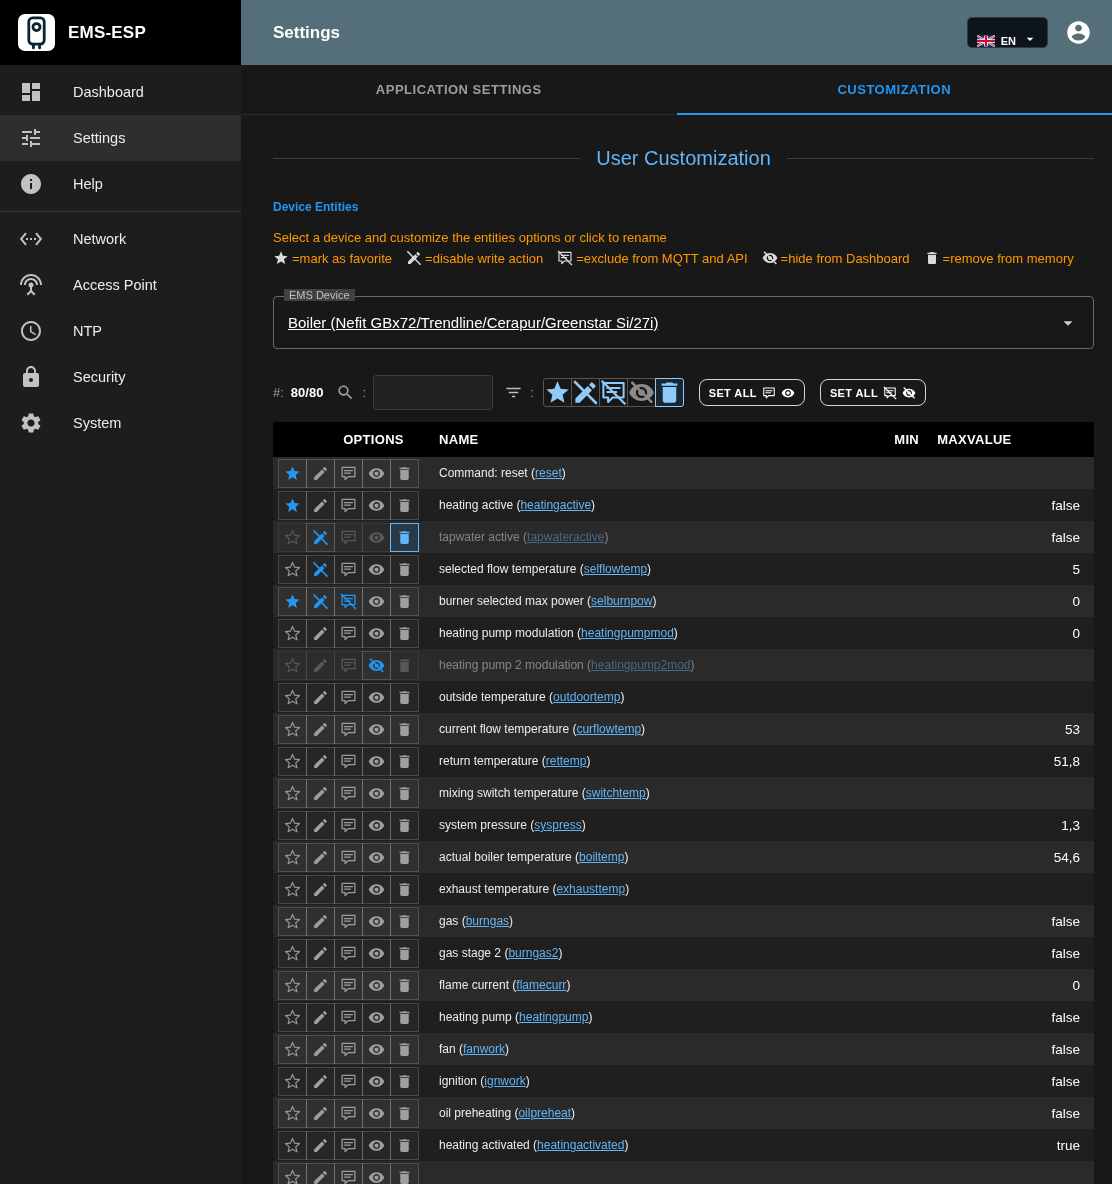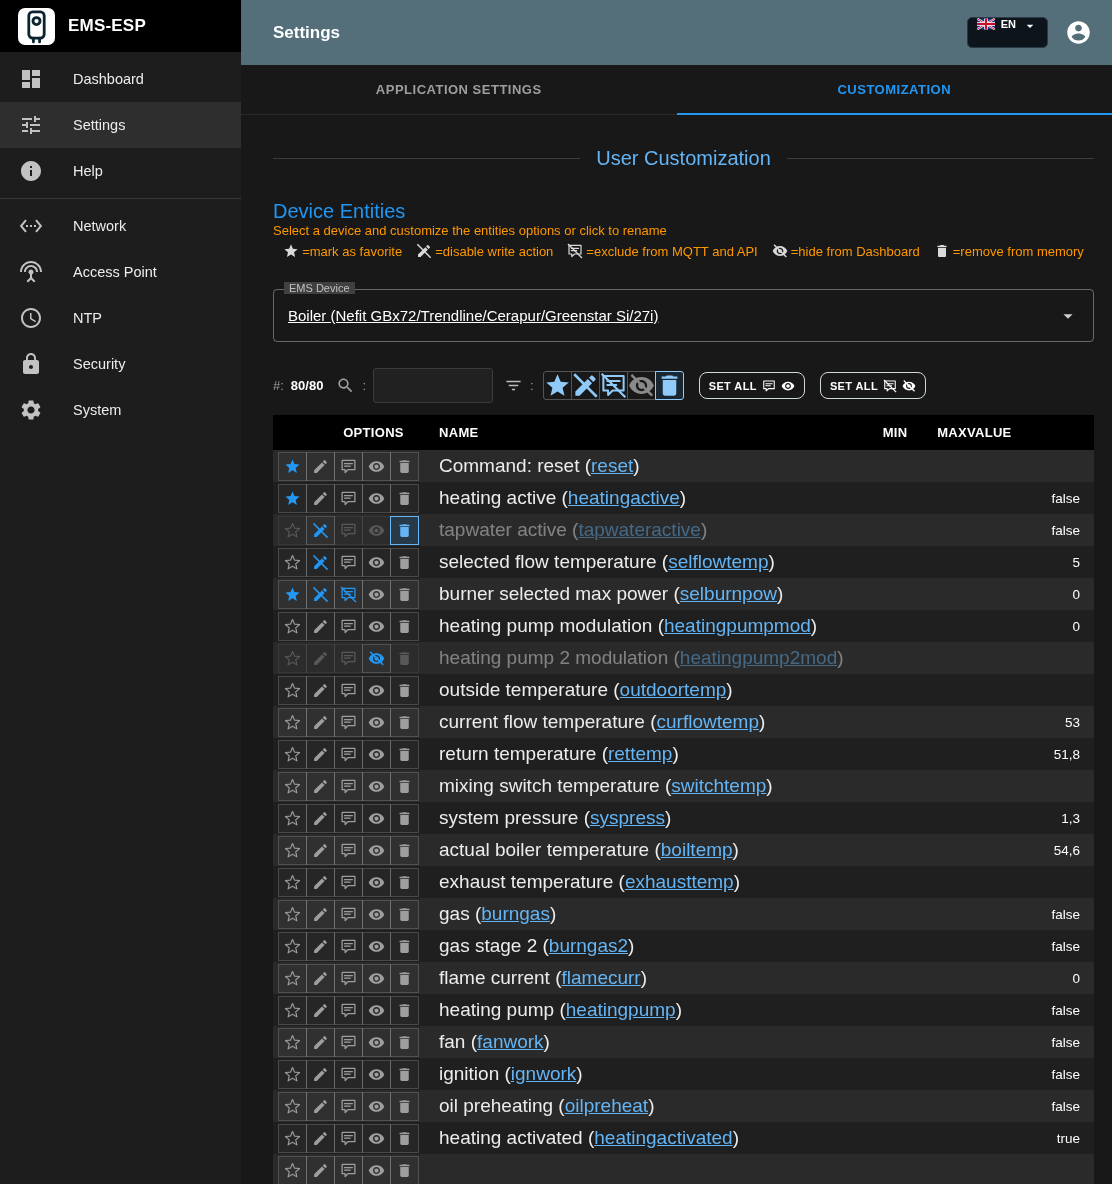--- a/index.html
+++ b/index.html
@@ -1,55 +1,55 @@
 <!DOCTYPE html>
 <html><head>
 <meta charset="utf-8">
 <style>
   * { margin:0; padding:0; box-sizing:border-box; }
   html,body { background:#181818; font-family:"Liberation Sans", sans-serif; color:#fff; }
   .app { width:1112px; height:1184px; display:flex; overflow:hidden; background:#181818; }
 
   
   .sidebar { width:241px; flex-shrink:0; background:#1d1d1d; display:flex; flex-direction:column; }
-  .sidebar-header { height:52px; background:#000; display:flex; align-items:center; gap:13px; padding:0 18px; flex-shrink:0; }
+  .sidebar-header { height:65px; background:#000; display:flex; align-items:center; gap:13px; padding:0 18px; flex-shrink:0; }
   .logo { width:37px; height:37px; background:#fff; border-radius:7px; display:flex; align-items:center; justify-content:center; }
   .logo svg { width:26px; height:26px; }
   .app-title { font-size:17px; font-weight:bold; letter-spacing:.2px; }
   .nav { padding-top:4px; }
   .nav-item { height:46px; display:flex; align-items:center; padding:0 19px; cursor:pointer; color:#ececec; }
   .nav-item.selected { background:#2e2e2e; }
   .nav-icon { width:24px; height:24px; color:#c2c2c2; margin-right:30px; flex-shrink:0; }
   .nav-label { font-size:14.5px; }
   .nav-divider { height:1px; background:rgba(255,255,255,.12); margin:4px 0; }
 
   
   .main { flex:1; display:flex; flex-direction:column; overflow:hidden; }
   .topbar { height:65px; background:#546e7a; display:flex; align-items:center; padding:0 20px 0 32px; flex-shrink:0; }
   .topbar-title { font-size:17px; font-weight:bold; }
   .topbar-right { margin-left:auto; display:flex; align-items:center; gap:17px; }
-  .lang-btn { background:#0e141b; border:1px solid #2c3a47; border-radius:5px; height:31px; display:flex; align-items:flex-start; gap:6px; padding:0 9px; color:#fff; font-size:11px; font-weight:bold; cursor:pointer; font-family:inherit; }
+  .lang-btn { background:#0e141b; border:1px solid #2c3a47; border-radius:5px; height:31px; display:flex; align-items:flex-end; gap:6px; padding:0 9px; color:#fff; font-size:11px; font-weight:bold; cursor:pointer; font-family:inherit; }
   .flag { width:18px; height:12px; overflow:hidden; border-radius:1px; }
   .flag svg { width:100%; height:100%; display:block; }
   .caret { width:16px; height:16px; color:#fff; }
   .account { width:27px; height:27px; color:#fff; cursor:pointer; }
 
   
   .tabbar { display:flex; height:50px; background:#181818; border-bottom:1px solid rgba(255,255,255,.08); flex-shrink:0; }
   .tab { flex:1; display:flex; align-items:center; justify-content:center; font-size:13px; font-weight:bold; letter-spacing:.5px; color:#9e9e9e; position:relative; cursor:pointer; }
   .tab.active { color:#2196f3; }
   .tab.active::after { content:""; position:absolute; left:0; bottom:-1px; width:100%; height:2px; background:#2196f3; }
 
   
   .content { padding:14px 18px 0 32px; }
   .page-title { display:flex; align-items:center; gap:16px; margin:18px 0 30px; color:#64b5f6; font-size:20px; }
   .page-title::before, .page-title::after { content:""; flex:1; height:1px; background:rgba(255,255,255,.16); }
-  .section-heading { color:#2196f3; font-weight:normal; font-size:20px; }
+  .section-heading { color:#2196f3; font-weight:bold; font-size:12px; margin-bottom:16px; }
   .hint { color:#ff9800; font-size:13px; margin-bottom:5px; }
-  .legend { color:#ff9800; font-size:13px; display:flex; align-items:center; gap:14px; margin-bottom:30px; white-space:nowrap;justify-content:center; }
+  .legend { color:#ff9800; font-size:13px; display:flex; align-items:center; gap:14px; margin-bottom:30px; white-space:nowrap; }
   .legend-item { display:flex; align-items:center; gap:3px; }
   .legend-icon { width:16px; height:16px; color:#d9d9d9; flex-shrink:0; }
 
   .select-field { position:relative; border:1px solid rgba(255,255,255,.35); border-radius:4px; height:53px; display:flex; align-items:center; padding:0 14px; cursor:pointer; margin-bottom:26px; }
   .select-label { position:absolute; top:-8px; left:10px; font-size:11px; color:#c0c0c0; background:#404040; padding:0 5px; }
   .select-value { font-size:15px;text-decoration:underline; }
   .select-caret { margin-left:auto; width:22px; height:22px; color:#cfcfcf; }
 
   .filter-row { display:flex; align-items:center; gap:7px; margin-bottom:12px; font-size:13px; }
   .count-prefix { color:#9e9e9e; }
@@ -67,33 +67,33 @@
   .t-gray { color:#8a8a8a; }
   .t-del { color:#90caf9; border-color:#90caf9; background:rgba(33,150,243,.12); }
   .set-all-btn { margin-left:8px; height:27px; border:1px solid #cfd8dc; background:transparent; border-radius:8px; color:#fff; font-weight:bold; font-size:11px; letter-spacing:.4px; display:flex; align-items:center; gap:5px; padding:0 9px; cursor:pointer; font-family:inherit; }
   .btn-ic { width:14px; height:14px; color:#fff; }
 
   
   .etable { width:100%; border-collapse:collapse; table-layout:fixed; }
   .etable thead th { background:#000; height:35px; color:#fff; font-size:13px; font-weight:bold; letter-spacing:.3px; }
   th.options { width:158px; text-align:center;padding-left:43px; }
   th.name   { text-align:left; padding-left:8px; }
-  th.min    { width:48px; }
+  th.min    { width:48px; text-align:right; }
   th.max    { width:48px; text-align:right; }
   th.value  { width:127px; text-align:left; padding-right:34px; }
   .etable tbody tr:nth-child(odd)  { background:#2a2a2a; }
   .etable tbody tr:nth-child(even) { background:#1f1f1f; }
   .etable td { height:32px; vertical-align:middle; }
   .opt-wrap { display:flex; align-items:center; padding-left:5px; }
   .opt-btn { width:29px; height:29px; border:1px solid rgba(255,255,255,.16); margin-left:-1px; display:flex; align-items:center; justify-content:center; color:#9e9e9e; background:rgba(255,255,255,.03); cursor:pointer; }
   .opt-btn:first-child { margin-left:0; }
   .opt-btn svg { width:17px; height:17px; }
   .opt-btn.active { color:#2196f3; }
   .opt-btn.del-active { color:#64b5f6; border-color:#64b5f6; background:rgba(33,150,243,.15); }
-  .name-cell { padding-left:8px; font-size:19px; color:#ececec; white-space:nowrap; overflow:hidden;margin-top:18px; }
+  .name-cell { padding-left:8px; font-size:12px; color:#ececec; white-space:nowrap; overflow:hidden;margin-top:18px; }
   .name-cell a { color:#64b5f6; text-decoration:underline; cursor:pointer; }
   .num-cell { text-align:right; font-size:13.5px; }
   .val-cell { text-align:right; padding-right:14px; font-size:13.5px; color:#fff; }
   tr.dim .name-cell { opacity:.45; }
   tr.dim .opt-btn:not(.active):not(.del-active) { opacity:.4; }
 
   .icon { display:inline-flex; align-items:center; justify-content:center; }
   .icon svg { width:100%; height:100%; display:block; }
 </style>
 </head>

